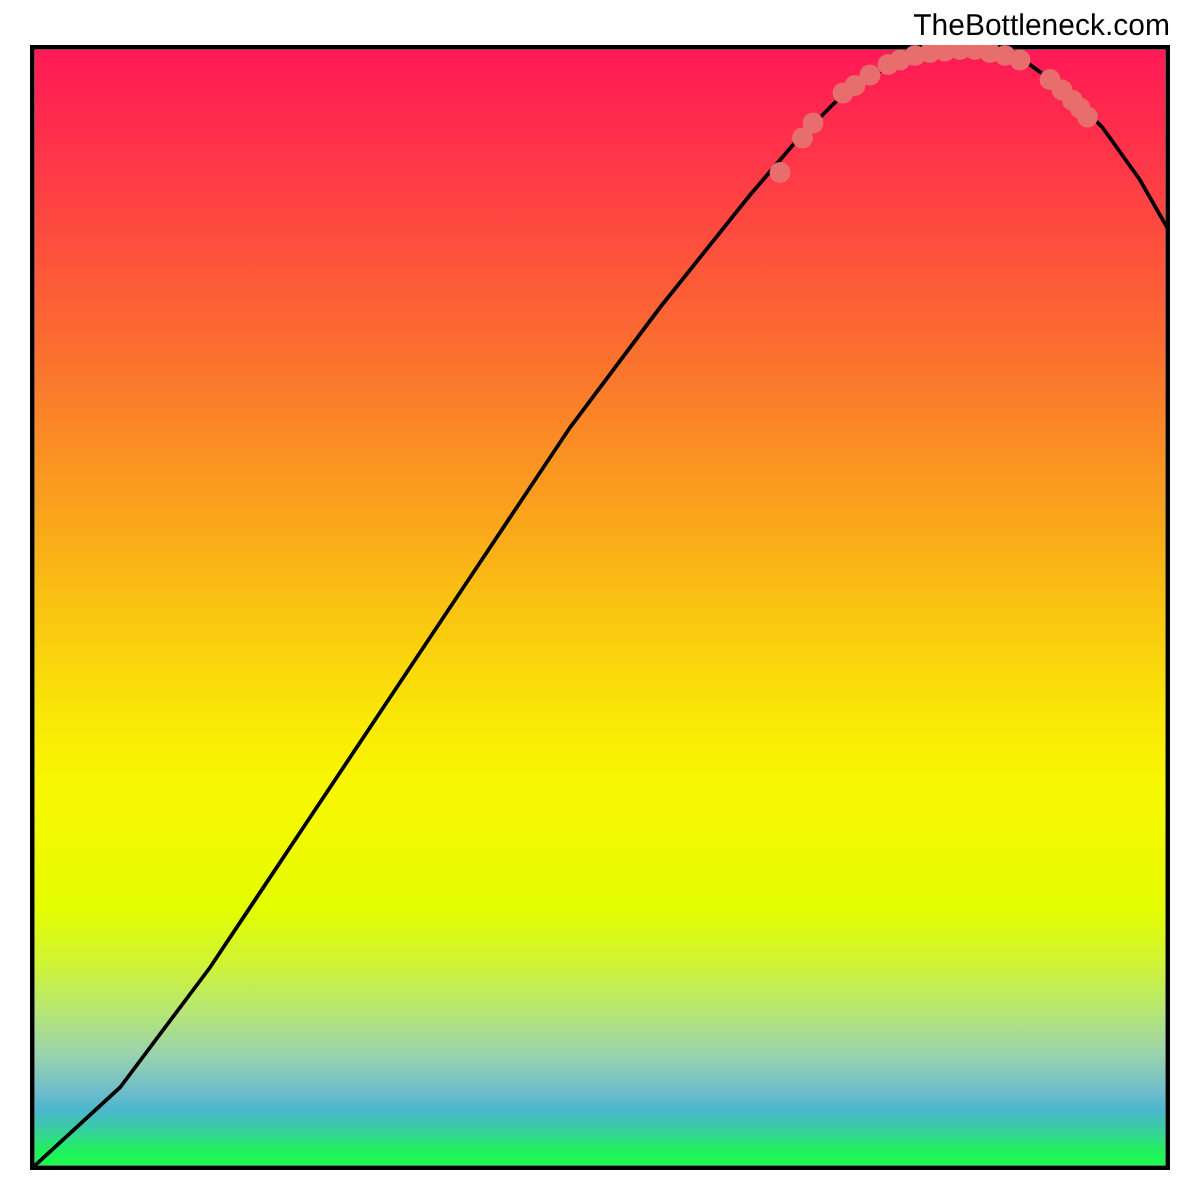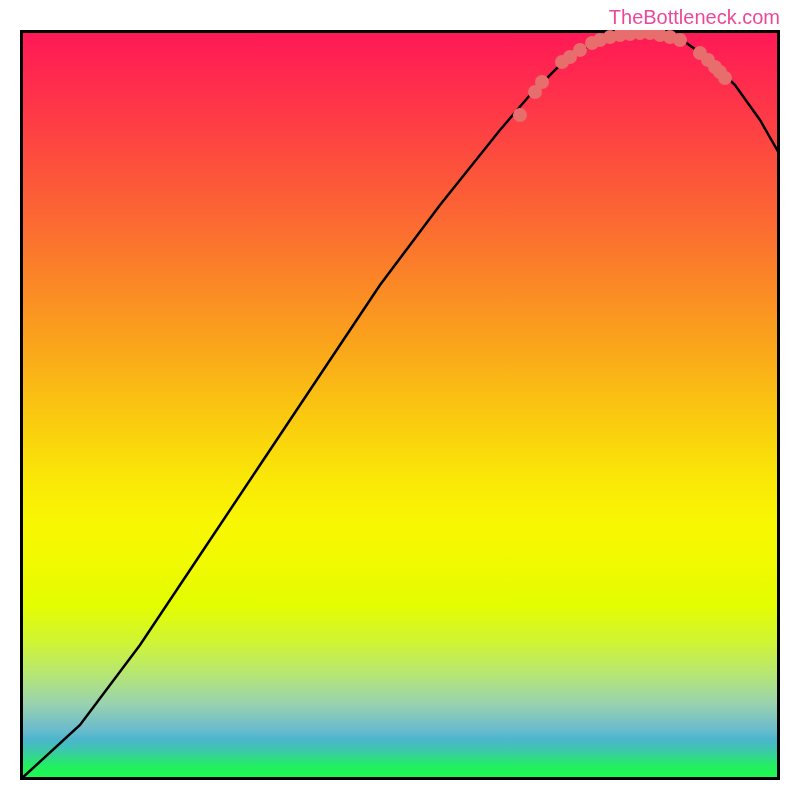--- a/index.html
+++ b/index.html
@@ -41,21 +41,21 @@
         #22ee62 98.5%,
         #1efb4e 100%
       );
       border: 3px solid #000;
     }
     .watermark {
       position: absolute;
       top: 6px;
       right: 20px;
       font-size: 20px;
-      color: #ec4899;
+      color: #000000;
       font-family: Arial, sans-serif;
     }
     .curve-svg {
       position: absolute;
       left: 20px;
       top: 30px;
       width: 760px;
       height: 750px;
       pointer-events: none;
     }

